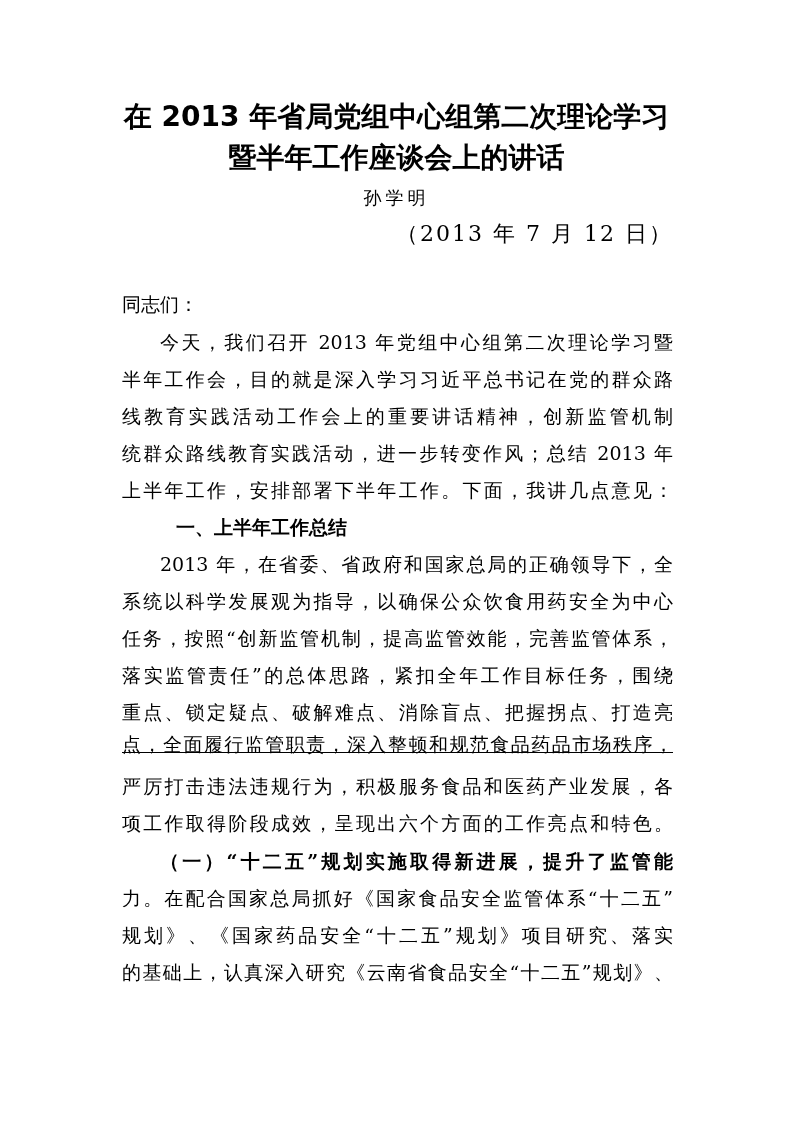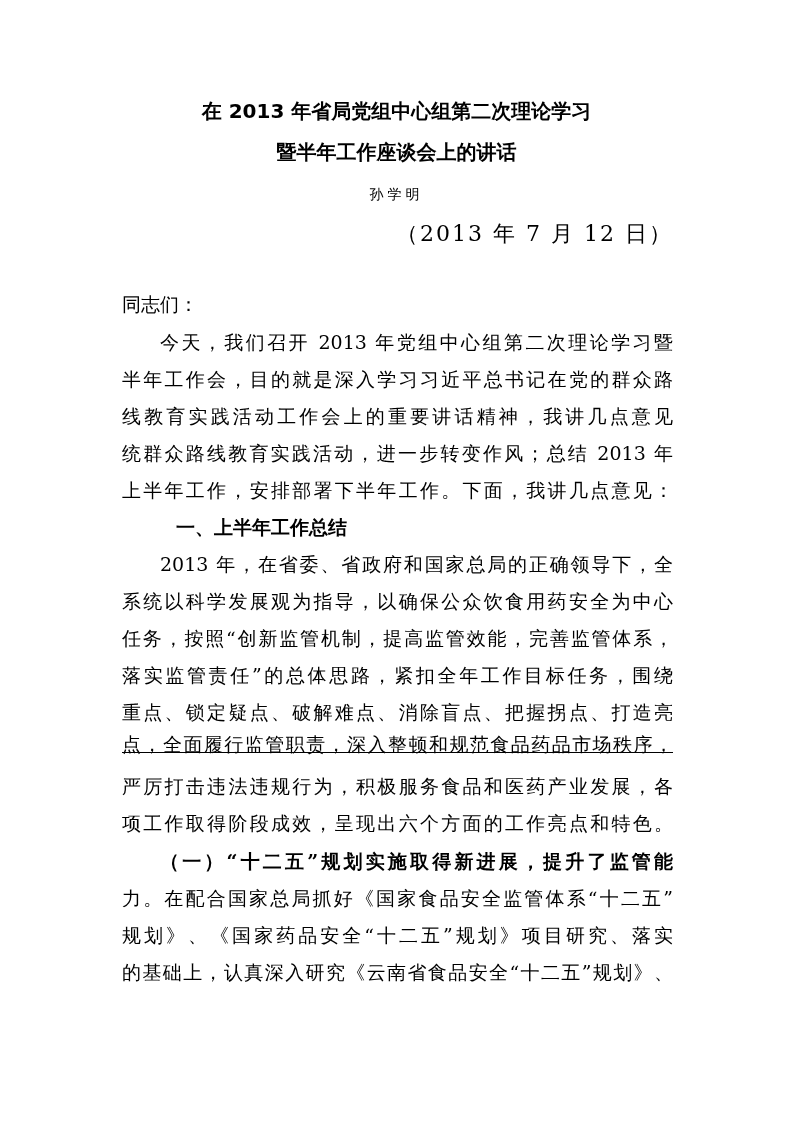--- a/index.html
+++ b/index.html
@@ -1,22 +1,22 @@
 <!DOCTYPE html>
 <html><head>
 <meta charset="utf-8">
 <style>
   html, body { margin: 0; padding: 0; background: #ffffff; }
   body { width: 793px; height: 1122px; position: relative; overflow: hidden;
          font-family: "DejaVu Serif", "Liberation Serif", serif; color: #000; }
   .page { position: absolute; left: 0; top: 0; width: 793px; height: 1122px; background: #fff; }
   .title { position: absolute; left: 0; width: 793px; text-align: center;
            font-family: "DejaVu Sans", "Liberation Sans", sans-serif; font-weight: bold;
-           font-size: 20px; letter-spacing: 0px; white-space: nowrap; }
-  .author { position: absolute; left: 0; width: 793px; text-align: center; font-size: 14px; letter-spacing: 4px; }
+           font-size: 28px; letter-spacing: 0px; white-space: nowrap; }
+  .author { position: absolute; left: 0; width: 793px; text-align: center; font-size: 18px; letter-spacing: 4px; }
   .date { position: absolute; left: 0; width: 673px; text-align: right; font-size: 22px; letter-spacing: 2px; }
   .line { position: absolute; left: 122px; width: 551px; font-size: 19px; height: 28px;
           white-space: nowrap; text-align: justify; text-align-last: justify; }
   .line.last { text-align-last: left; }
   .indent { left: 160px; width: 513px; }
   .heading { font-family: "DejaVu Sans", "Liberation Sans", sans-serif; font-weight: bold; text-align-last: left; }
   .bold-span { font-weight: bold; }
 </style>
 </head>
 <body>
@@ -26,21 +26,21 @@
   <div class="title" style="top:98px;">在 2013 年省局党组中心组第二次理论学习</div>
   <div class="title" style="top:139px;">暨半年工作座谈会上的讲话</div>
 
   <div class="author" style="top:186px;">孙学明</div>
   <div class="date" style="top:219px;">（2013 年 7 月 12 日）</div>
 
   <div class="line last" style="top:292px;">同志们：</div>
 
   <div class="line indent" style="top: 330px; letter-spacing: 0px;"><span style="white-space: nowrap;">今天，我们召开 2013 年党组中心组第二次理论学习暨</span></div>
   <div class="line" style="top: 367px; letter-spacing: 0px;"><span style="white-space: nowrap;">半年工作会，目的就是深入学习习近平总书记在党的群众路</span></div>
-  <div class="line" style="top: 404px; letter-spacing: 0px;"><span style="white-space: nowrap;">线教育实践活动工作会上的重要讲话精神，我讲几点意见</span></div>
+  <div class="line" style="top: 404px; letter-spacing: 0px;"><span style="white-space: nowrap;">线教育实践活动工作会上的重要讲话精神，创新监管机制</span></div>
   <div class="line" style="top: 441px; letter-spacing: 0px;"><span style="white-space: nowrap;">统群众路线教育实践活动，进一步转变作风；总结 2013 年</span></div>
   <div class="line" style="top: 478px; letter-spacing: 0px;"><span style="white-space: nowrap;">上半年工作，安排部署下半年工作。下面，我讲几点意见：</span></div>
 
   <div class="line indent heading" style="top:515px;margin-left:16px;">一、上半年工作总结</div>
 
   <div class="line indent" style="top: 552px; letter-spacing: 0px;"><span style="white-space: nowrap;">2013 年，在省委、省政府和国家总局的正确领导下，全</span></div>
   <div class="line" style="top: 589px; letter-spacing: 0px;"><span style="white-space: nowrap;">系统以科学发展观为指导，以确保公众饮食用药安全为中心</span></div>
   <div class="line" style="top: 626px; letter-spacing: 0px;"><span style="white-space: nowrap;">任务，按照“创新监管机制，提高监管效能，完善监管体系，</span></div>
   <div class="line" style="top: 663px; letter-spacing: 0px;"><span style="white-space: nowrap;">落实监管责任”的总体思路，紧扣全年工作目标任务，围绕</span></div>
   <div class="line" style="top: 700px; letter-spacing: 0px;"><span style="white-space: nowrap;">重点、锁定疑点、破解难点、消除盲点、把握拐点、打造亮</span></div>

